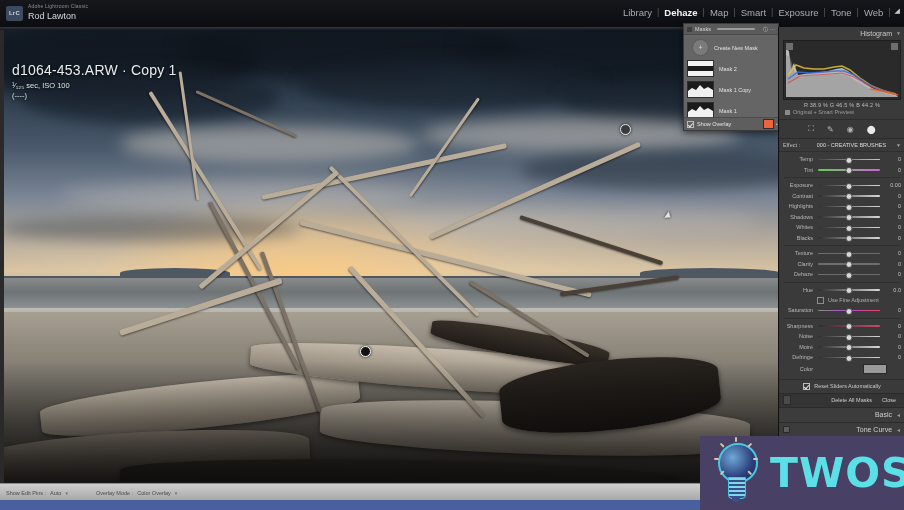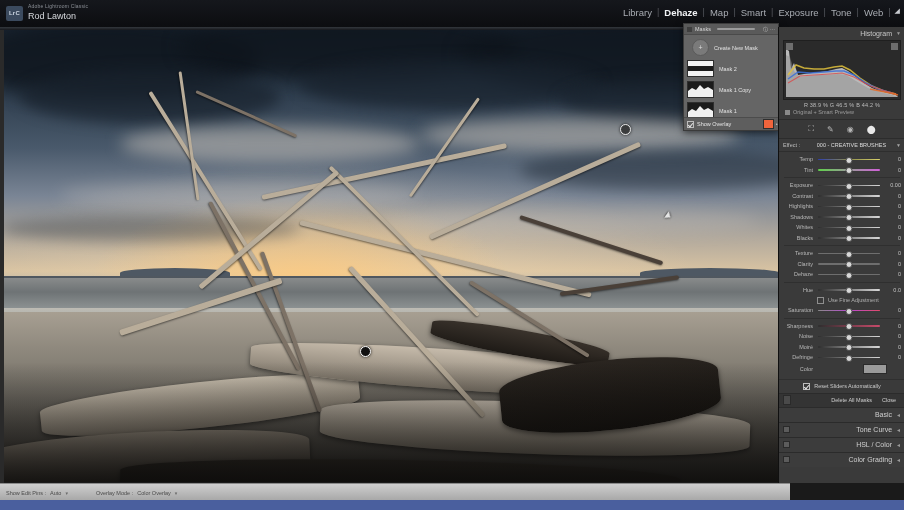--- a/index.html
+++ b/index.html
@@ -267,20 +267,25 @@
       <div class="br" style="left:120px;top:300px;width:170px;height:6px;transform:rotate(-18deg);"></div>
       <div class="br dk" style="left:560px;top:262px;width:120px;height:4px;transform:rotate(-8deg);"></div>
 
       <div class="fg-dark"></div>
 
       <div class="pin" style="left:620px;top:94px;"></div>
       <div class="pin sel" style="left:360px;top:316px;"></div>
       <div class="cursor-ar" style="left:666px;top:182px;"></div>
     </div>
 
+    <div class="titleov">
+      <div class="t1">d1064-453.ARW  ·  Copy 1</div>
+      <div class="t2">¹⁄₁₂₅ sec, ISO 100</div>
+      <div class="t3">(----)</div>
+    </div>
   </div>
   <div class="leftstrip"></div>
 
   <div class="masksp">
     <div class="masksp-hd">
       <div class="gr"></div>
       <div class="ttl">Masks</div>
       <div class="grip"></div>
       <div class="ic">ⓘ</div>
       <div class="ic">⋯</div>
@@ -543,14 +548,29 @@
   <div class="toolbar">
     <div class="itm">Show Edit Pins :</div>
     <div class="itm">Auto</div>
     <div class="tri">▾</div>
     <div class="itm gap">Overlay Mode :</div>
     <div class="itm">Color Overlay</div>
     <div class="tri">▾</div>
   </div>
   <div class="botfill"></div>
 
+  <div class="wm">
+    <div class="bulb">
+      <div class="glass"></div>
+        <div class="base"></div>
+        <div class="tip"></div>
+      <div class="ray" style="transform:rotate(0deg);"></div>
+      <div class="ray" style="transform:rotate(45deg);"></div>
+      <div class="ray" style="transform:rotate(-45deg);"></div>
+      <div class="ray" style="transform:rotate(90deg);"></div>
+      <div class="ray" style="transform:rotate(-90deg);"></div>
+      <div class="ray" style="transform:rotate(135deg);"></div>
+      <div class="ray" style="transform:rotate(-135deg);"></div>
+    </div>
+    <div class="txt">TWOS</div>
+  </div>
 
 </div>
 
 </body></html>

